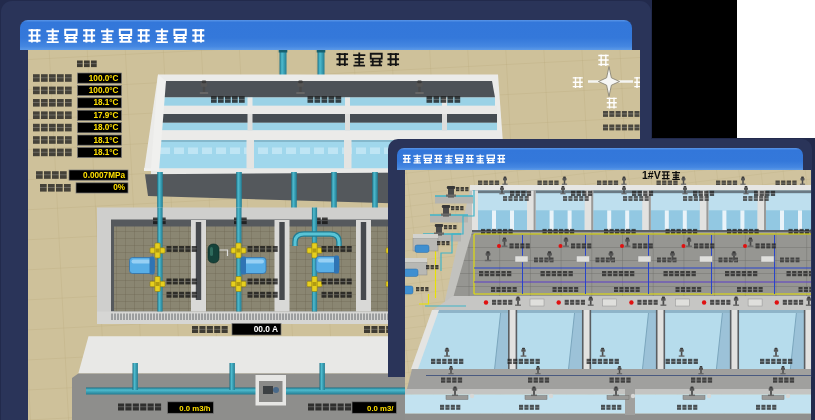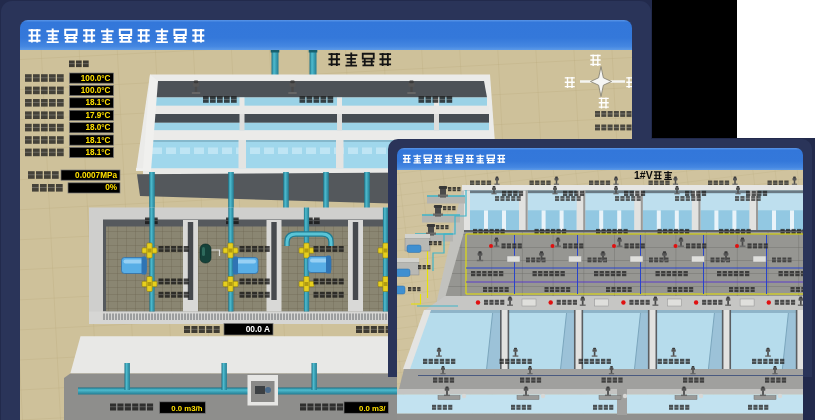--- a/index.html
+++ b/index.html
@@ -1,16 +1,16 @@
 <!DOCTYPE html>
 <html><head><meta charset="utf-8"><style>
 html,body{margin:0;padding:0;width:815px;height:420px;background:#222a4c;overflow:hidden;font-family:"Liberation Sans",sans-serif;}
 .win{position:absolute;background:#2a3459;}
 .hdr{position:absolute;}
-.cnt{position:absolute;overflow:hidden;background:#c4b5fd;}
+.cnt{position:absolute;overflow:hidden;background:#c4b5fd;margin-left:8px;}
 .cnt svg{position:absolute;}
 </style></head><body>
 <div style="position:absolute;left:652px;top:0;width:85px;height:138px;background:#000"></div>
 <div style="position:absolute;left:737px;top:0;width:78px;height:138px;background:#fff"></div>
 
 <div class="win" style="left:1px;top:1px;width:650px;height:419px;border-radius:11px 11px 0 0;">
 <div class="hdr" style="left:19px;top:19px;width:612px;height:30px;border-radius:8px 8px 0 0;background:linear-gradient(180deg,#5a96e8 0%,#3377da 8%,#3478da 60%,#4587e1 88%,#5d9ae7 100%);"></div>
     <svg width="300" height="30" style="position:absolute;left:26px;top:19px">
       <defs>
         <g id="h1" fill="none">

